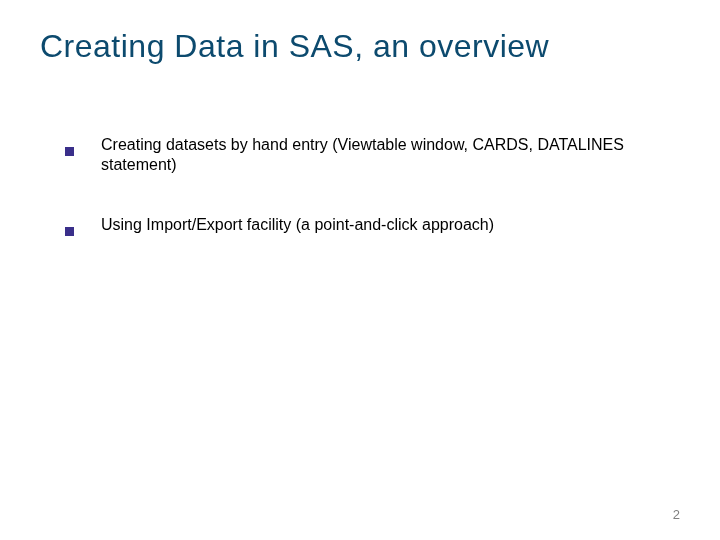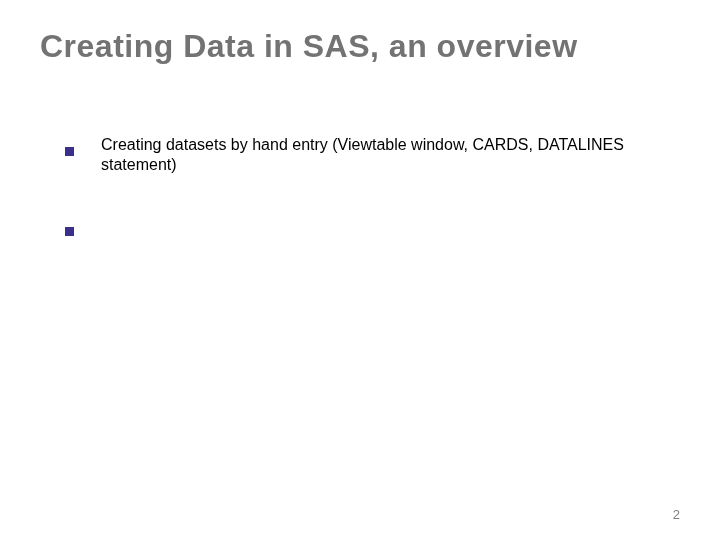--- a/index.html
+++ b/index.html
@@ -15,22 +15,22 @@
     overflow: hidden;
   }
   .slide {
     width: 720px;
     height: 540px;
     position: relative;
     padding: 20px 40px 40px 40px;
   }
   .title {
     font-size: 32px;
-    color: #737373;
-    font-weight: bold;
+    color: #0c4a6e;
+    font-weight: normal;
     margin-top: 8px;
     margin-bottom: 70px;
     letter-spacing: 0.5px;
   }
   .bullets {
     list-style: none;
     padding-left: 25px;
   }
   .bullets li {
     position: relative;
@@ -61,16 +61,17 @@
 
 <div class="slide">
   <h1 class="title">Creating Data in SAS, an overview</h1>
   <ul class="bullets">
     <li>
       <span class="bullet-marker"></span>
       <span>Creating datasets by hand entry (Viewtable window, CARDS, DATALINES statement)</span>
     </li>
     <li>
       <span class="bullet-marker"></span>
+      <span>Using Import/Export facility (a point-and-click approach)</span>
     </li>
   </ul>
   <div class="page-number">2</div>
 </div>
 
 </body></html>

